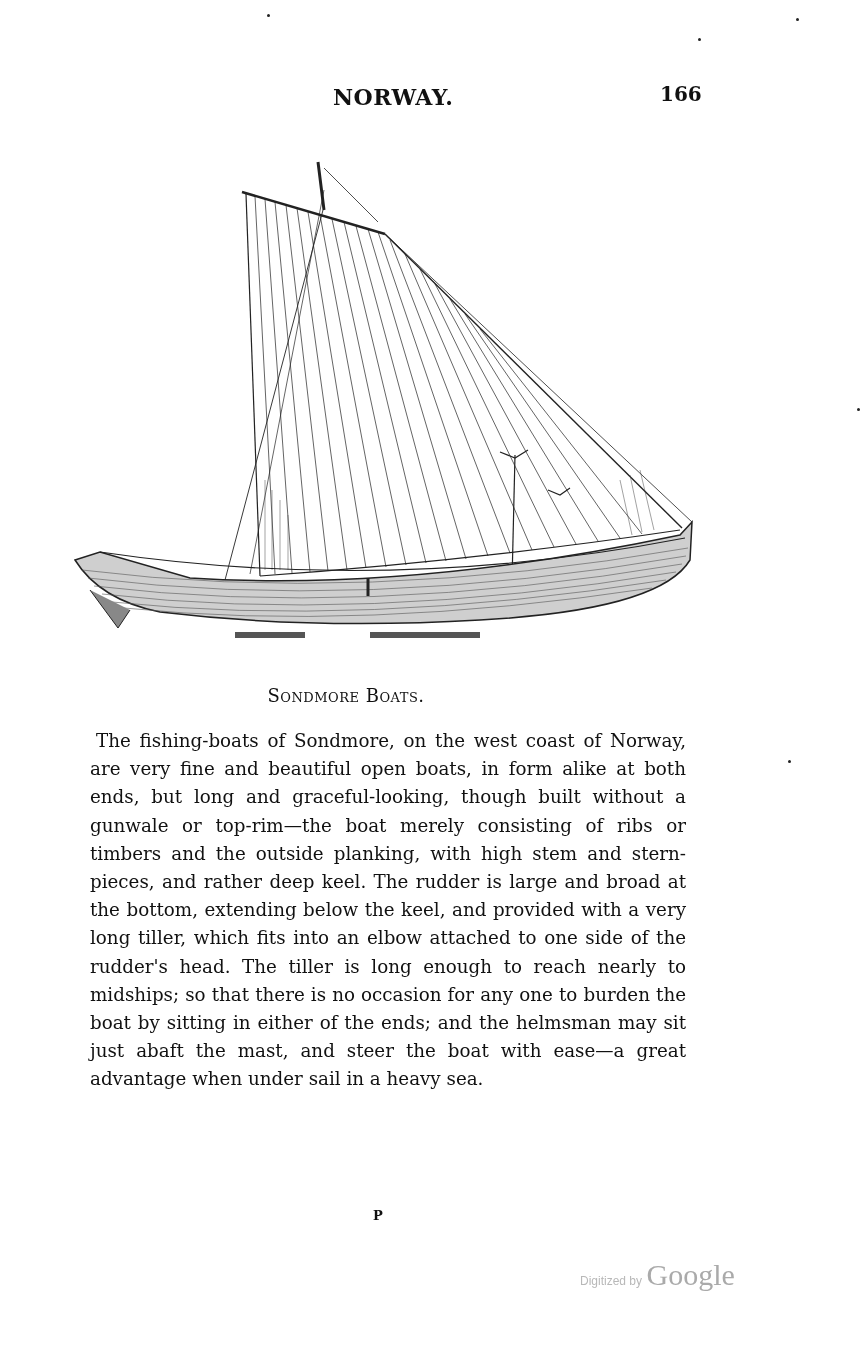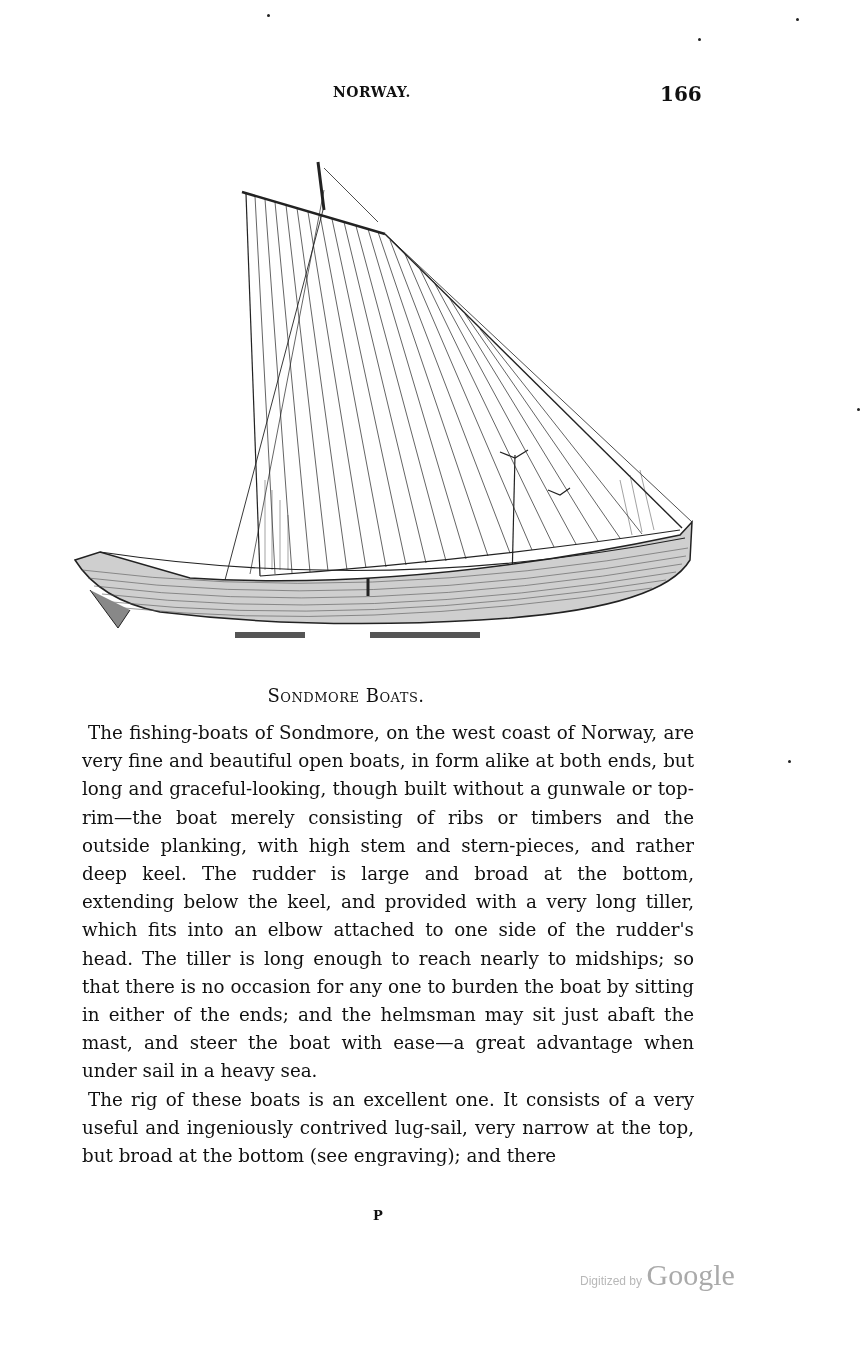--- a/index.html
+++ b/index.html
@@ -1,22 +1,22 @@
 <!DOCTYPE html>
 <html><head>
   <meta charset="utf-8">
   <style>
     html, body { margin:0; padding:0; background:#ffffff; }
     body { width:860px; height:1353px; position:relative; overflow:hidden; font-family:"DejaVu Serif", serif; color:#111; }
-    .header-title { position:absolute; left:333px; top:84px; font-weight:bold; font-size:14px; letter-spacing:0.5px; }
+    .header-title { position:absolute; left:333px; top:84px; font-weight:bold; font-size:22px; letter-spacing:0.5px; }
     .page-number { position:absolute; left:660px; top:82px; font-weight:bold; font-size:20px; }
     .engraving { position:absolute; left:60px; top:150px; width:650px; height:500px; }
     .caption { position:absolute; left:0; width:692px; top:685px; text-align:center; font-size:18px; font-variant:small-caps; letter-spacing:0.5px; }
     .body-text { position:absolute; left:82px; top:719px; width:612px; font-size:18.3px; line-height:28.2px; text-align:justify; }
-    .body-text p { margin:0; text-indent:6px; }
+    .body-text p { margin:8px; text-indent:6px; }
     .signature { position:absolute; left:373px; top:1208px; font-size:13px; font-weight:bold; }
     .watermark { position:absolute; left:563px; top:1258px; color:#b8b8b8; font-family:"Liberation Sans", sans-serif;margin-left:17px; }
     .watermark .small { font-size:12px; }
     .watermark .big { font-family:"Liberation Serif", serif; font-size:30px; color:#aaaaaa; }
     .speck { position:absolute; width:3px; height:3px; background:#222; border-radius:50%; }
   </style>
 </head>
 <body>
 
 <div class="speck" style="left:267px;top:14px;"></div>
@@ -101,21 +101,20 @@
     <rect x="310" y="482" width="110" height="6" fill="#555" stroke="none"></rect>
 
     <line x1="308" y1="428" x2="308" y2="446" stroke-width="3"></line>
   </svg>
 </div>
 
 <div class="caption">Sondmore Boats.</div>
 
 <div class="body-text">
   <p>The fishing-boats of Sondmore, on the west coast of Norway, are very fine and beautiful open boats, in form alike at both ends, but long and graceful-looking, though built without a gunwale or top-rim—the boat merely consisting of ribs or timbers and the outside planking, with high stem and stern-pieces, and rather deep keel. The rudder is large and broad at the bottom, extending below the keel, and provided with a very long tiller, which fits into an elbow attached to one side of the rudder's head. The tiller is long enough to reach nearly to midships; so that there is no occasion for any one to burden the boat by sitting in either of the ends; and the helmsman may sit just abaft the mast, and steer the boat with ease—a great advantage when under sail in a heavy sea.</p>
-  <p>The rig of these boats is an excellent one. It consists of a very useful and ingeniously contrived lug-sail, very narrow at the top, but broad at the bottom (see engraving); and there</p>
 </div>
 
 <div class="signature">P</div>
 
 <div class="watermark">
   <span class="small">Digitized by</span>
   <span class="big">Google</span>
 </div>
 
 </body></html>

